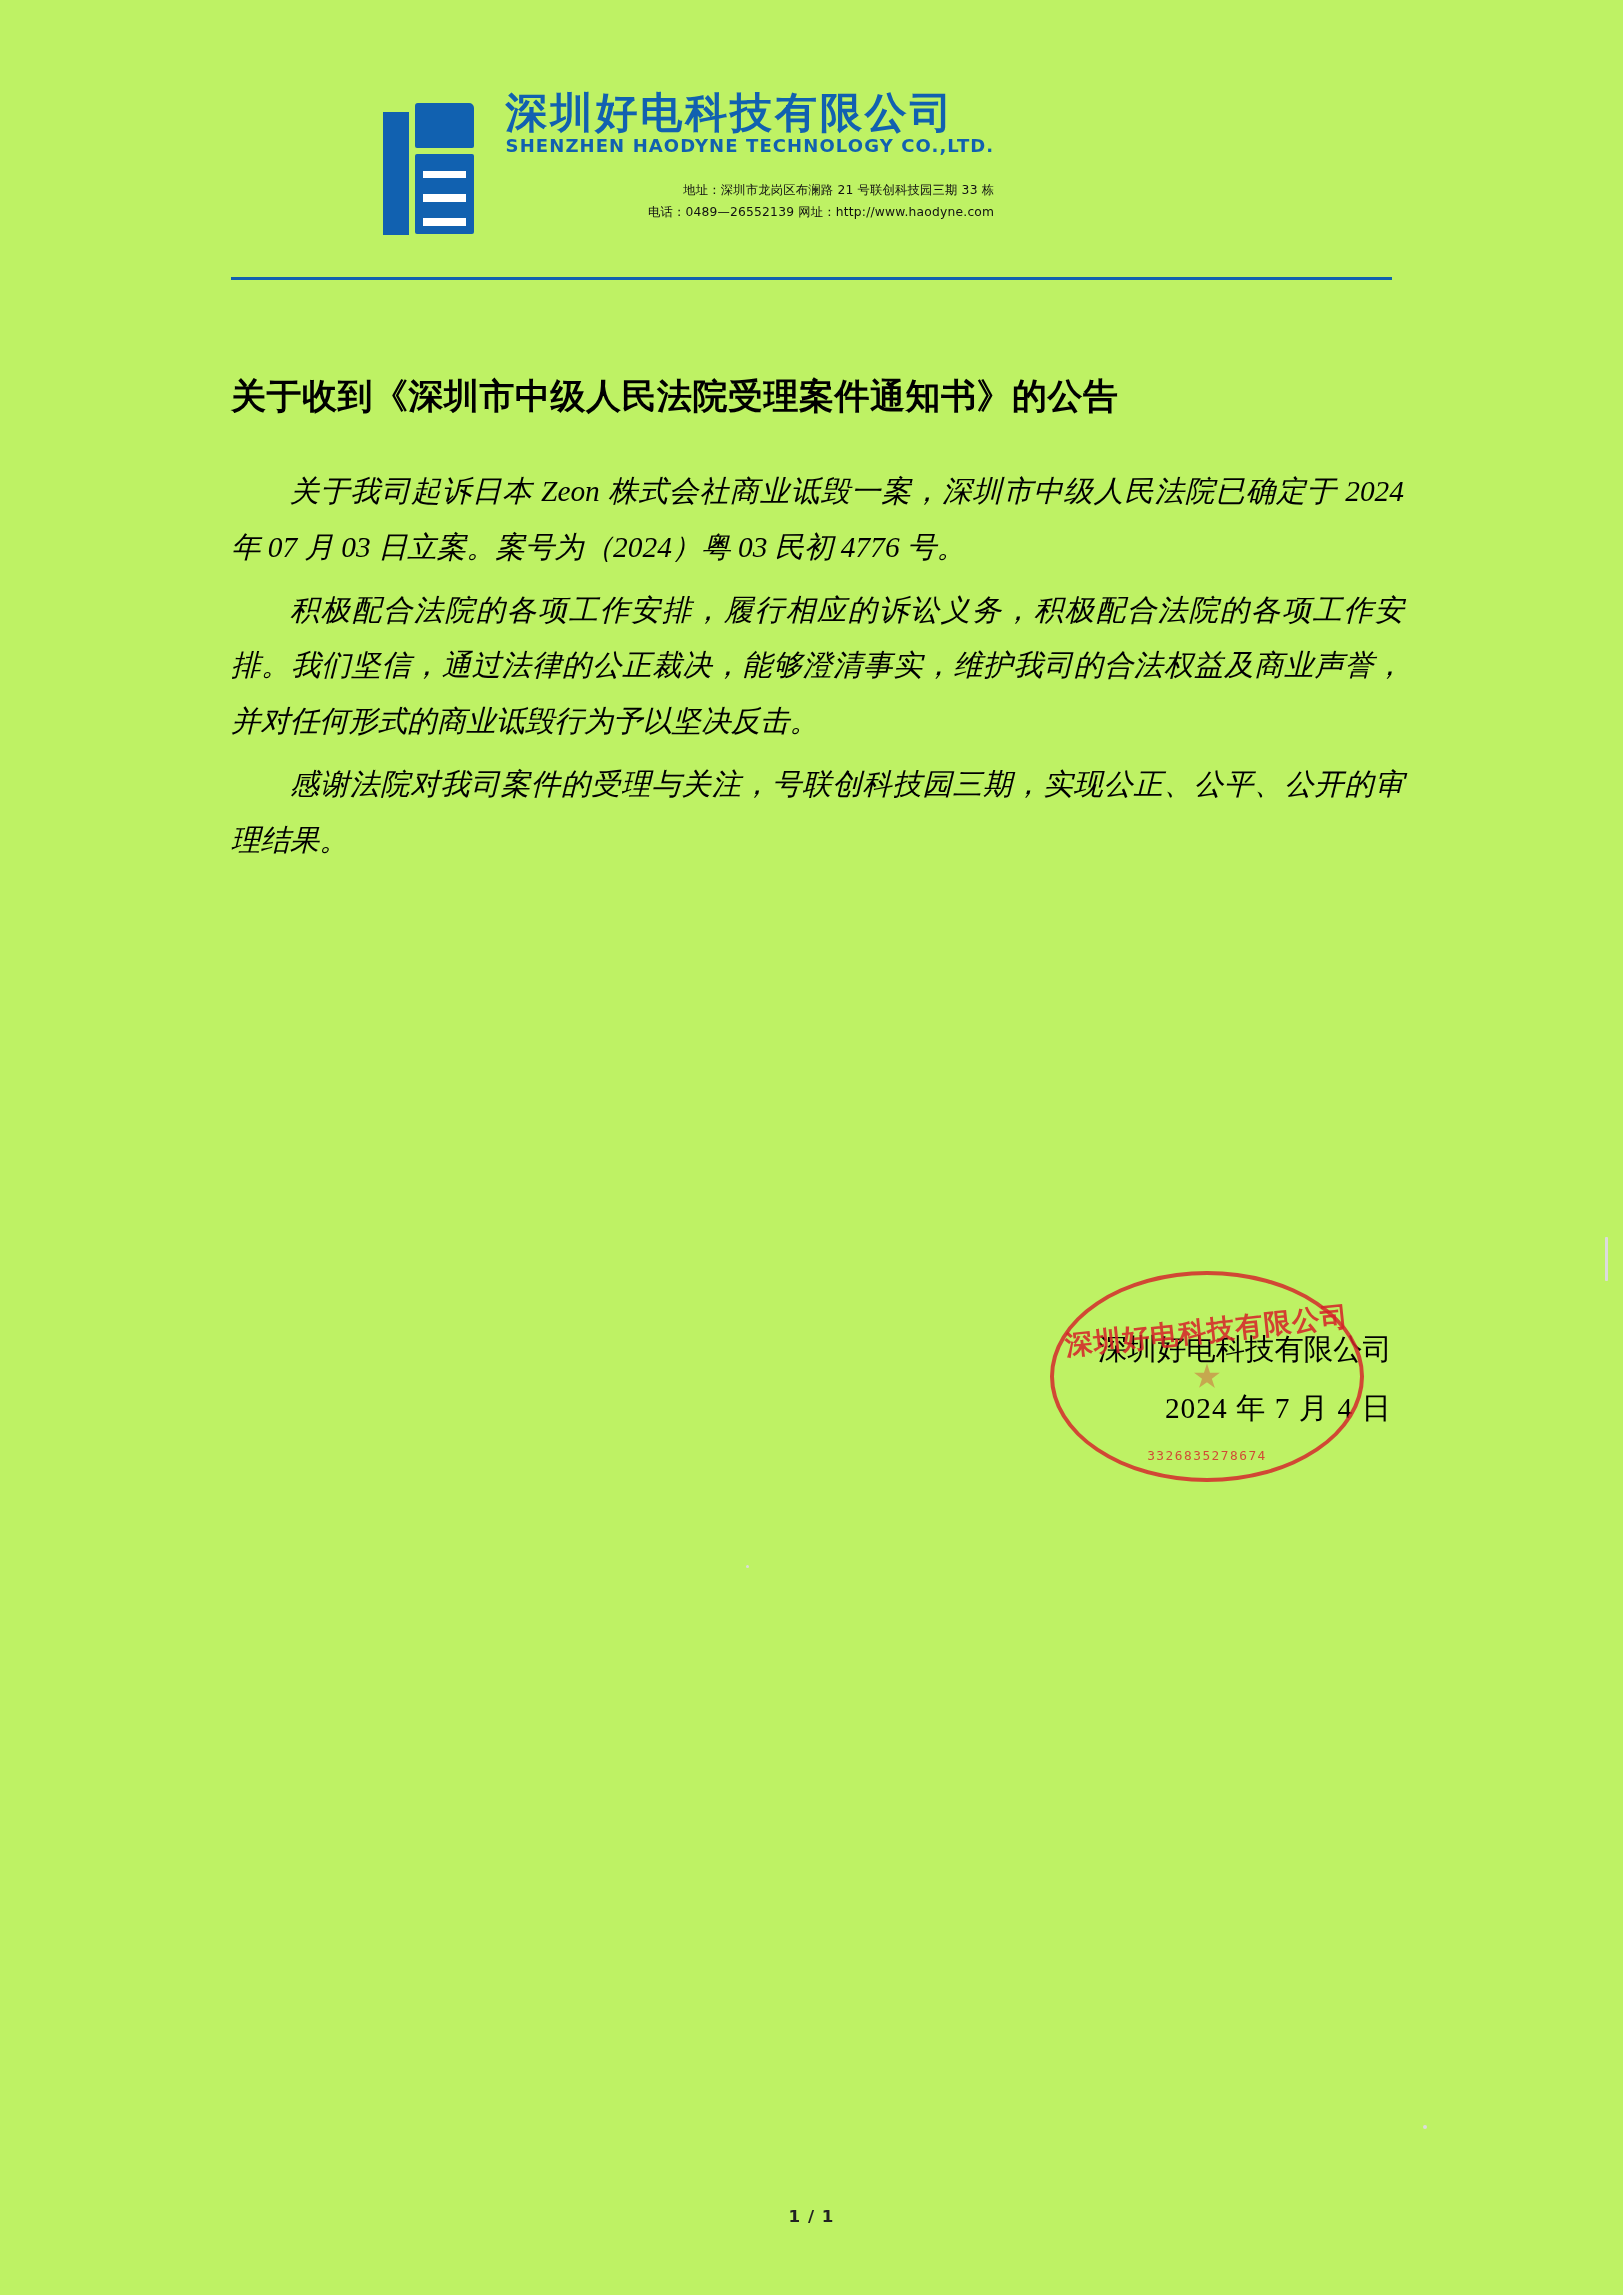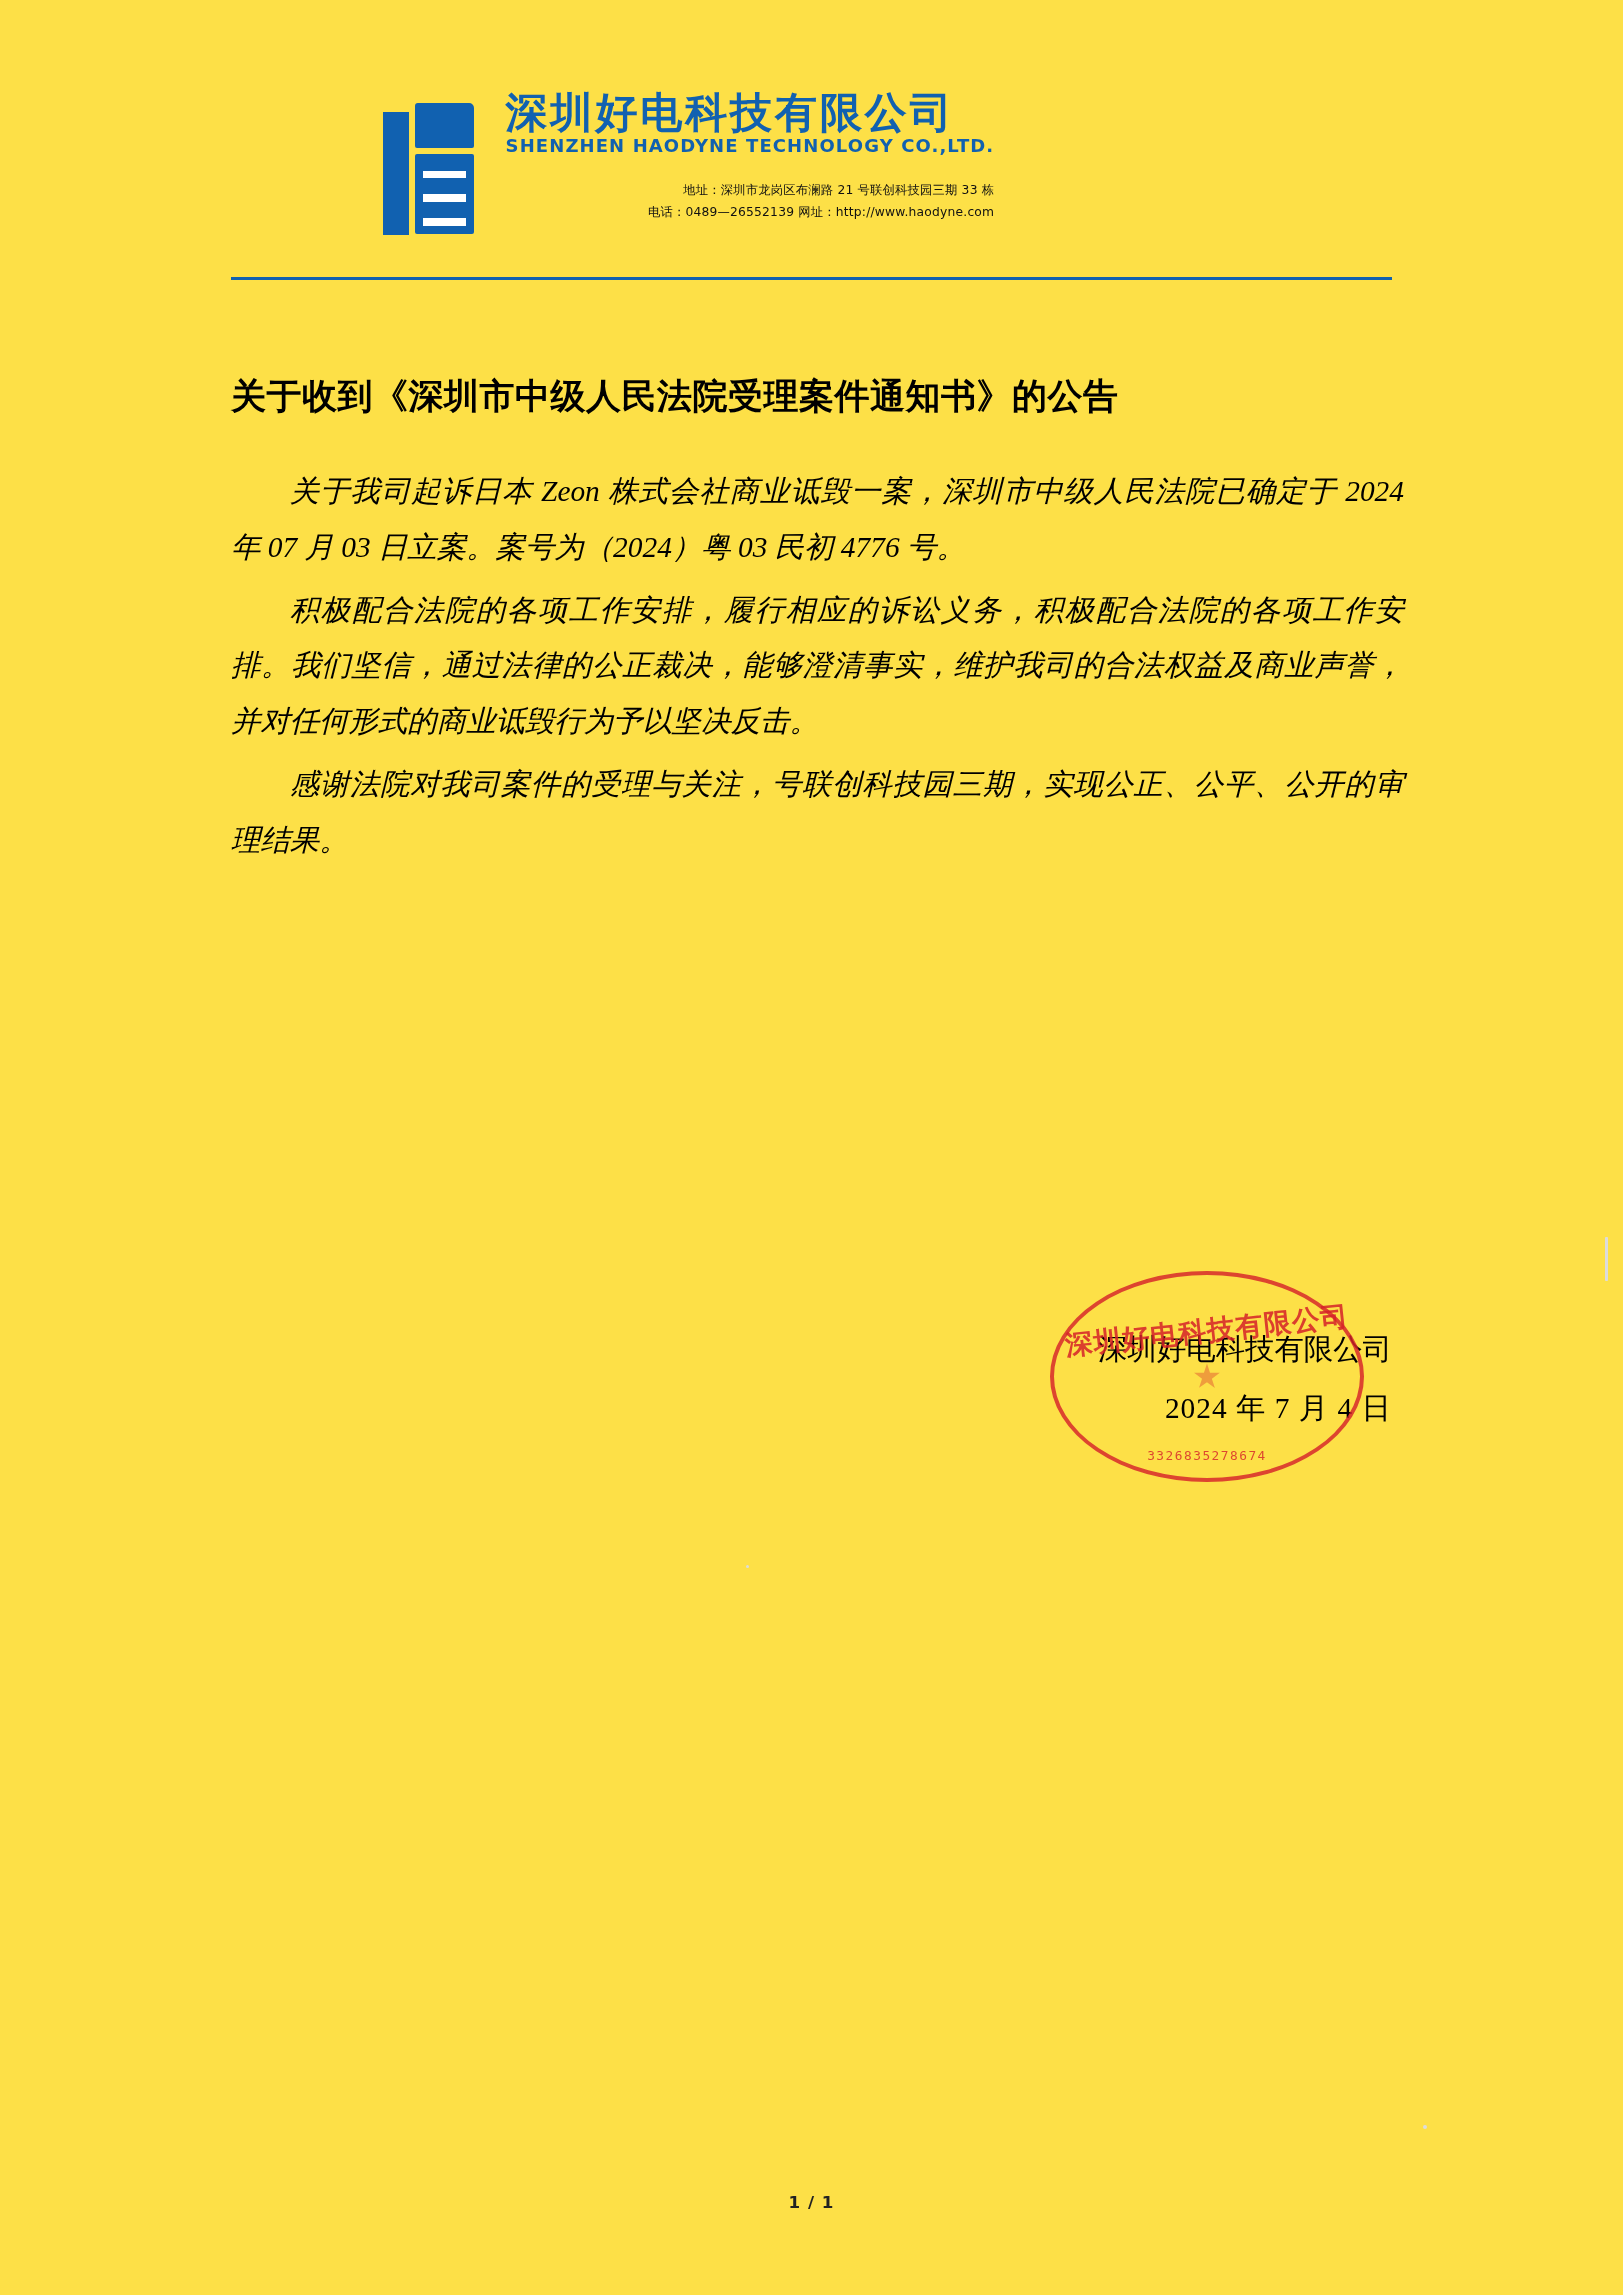--- a/index.html
+++ b/index.html
@@ -7,21 +7,21 @@
     padding: 0;
     background: #f2f2f2;
   }
   body {
     font-family: "Liberation Serif", "DejaVu Serif", serif;
   }
   .page {
     position: relative;
     width: 1623px;
     height: 2295px;
-    background: #fde047;
+    background: #bef264;
     margin: 0 auto;
     overflow: hidden;
   }
 
   
   .letterhead {
     position: absolute;
     top: 74px;
     left: 0;
     width: 100%;
@@ -222,21 +222,21 @@
     transform: translate(-50%, -50%);
     font-size: 29.4px;
     color: #d62229;
     opacity: 0.35;
   }
 
   
   .page-footer {
     position: absolute;
     left: 0;
-    bottom: 83px;
+    bottom: 69px;
     width: 100%;
     text-align: center;
     font-family: "DejaVu Sans", "Liberation Sans", sans-serif;
     font-size: 16.7px;
     font-weight: bold;
     color: #222222;
     letter-spacing: 1px;
   }
 
   

